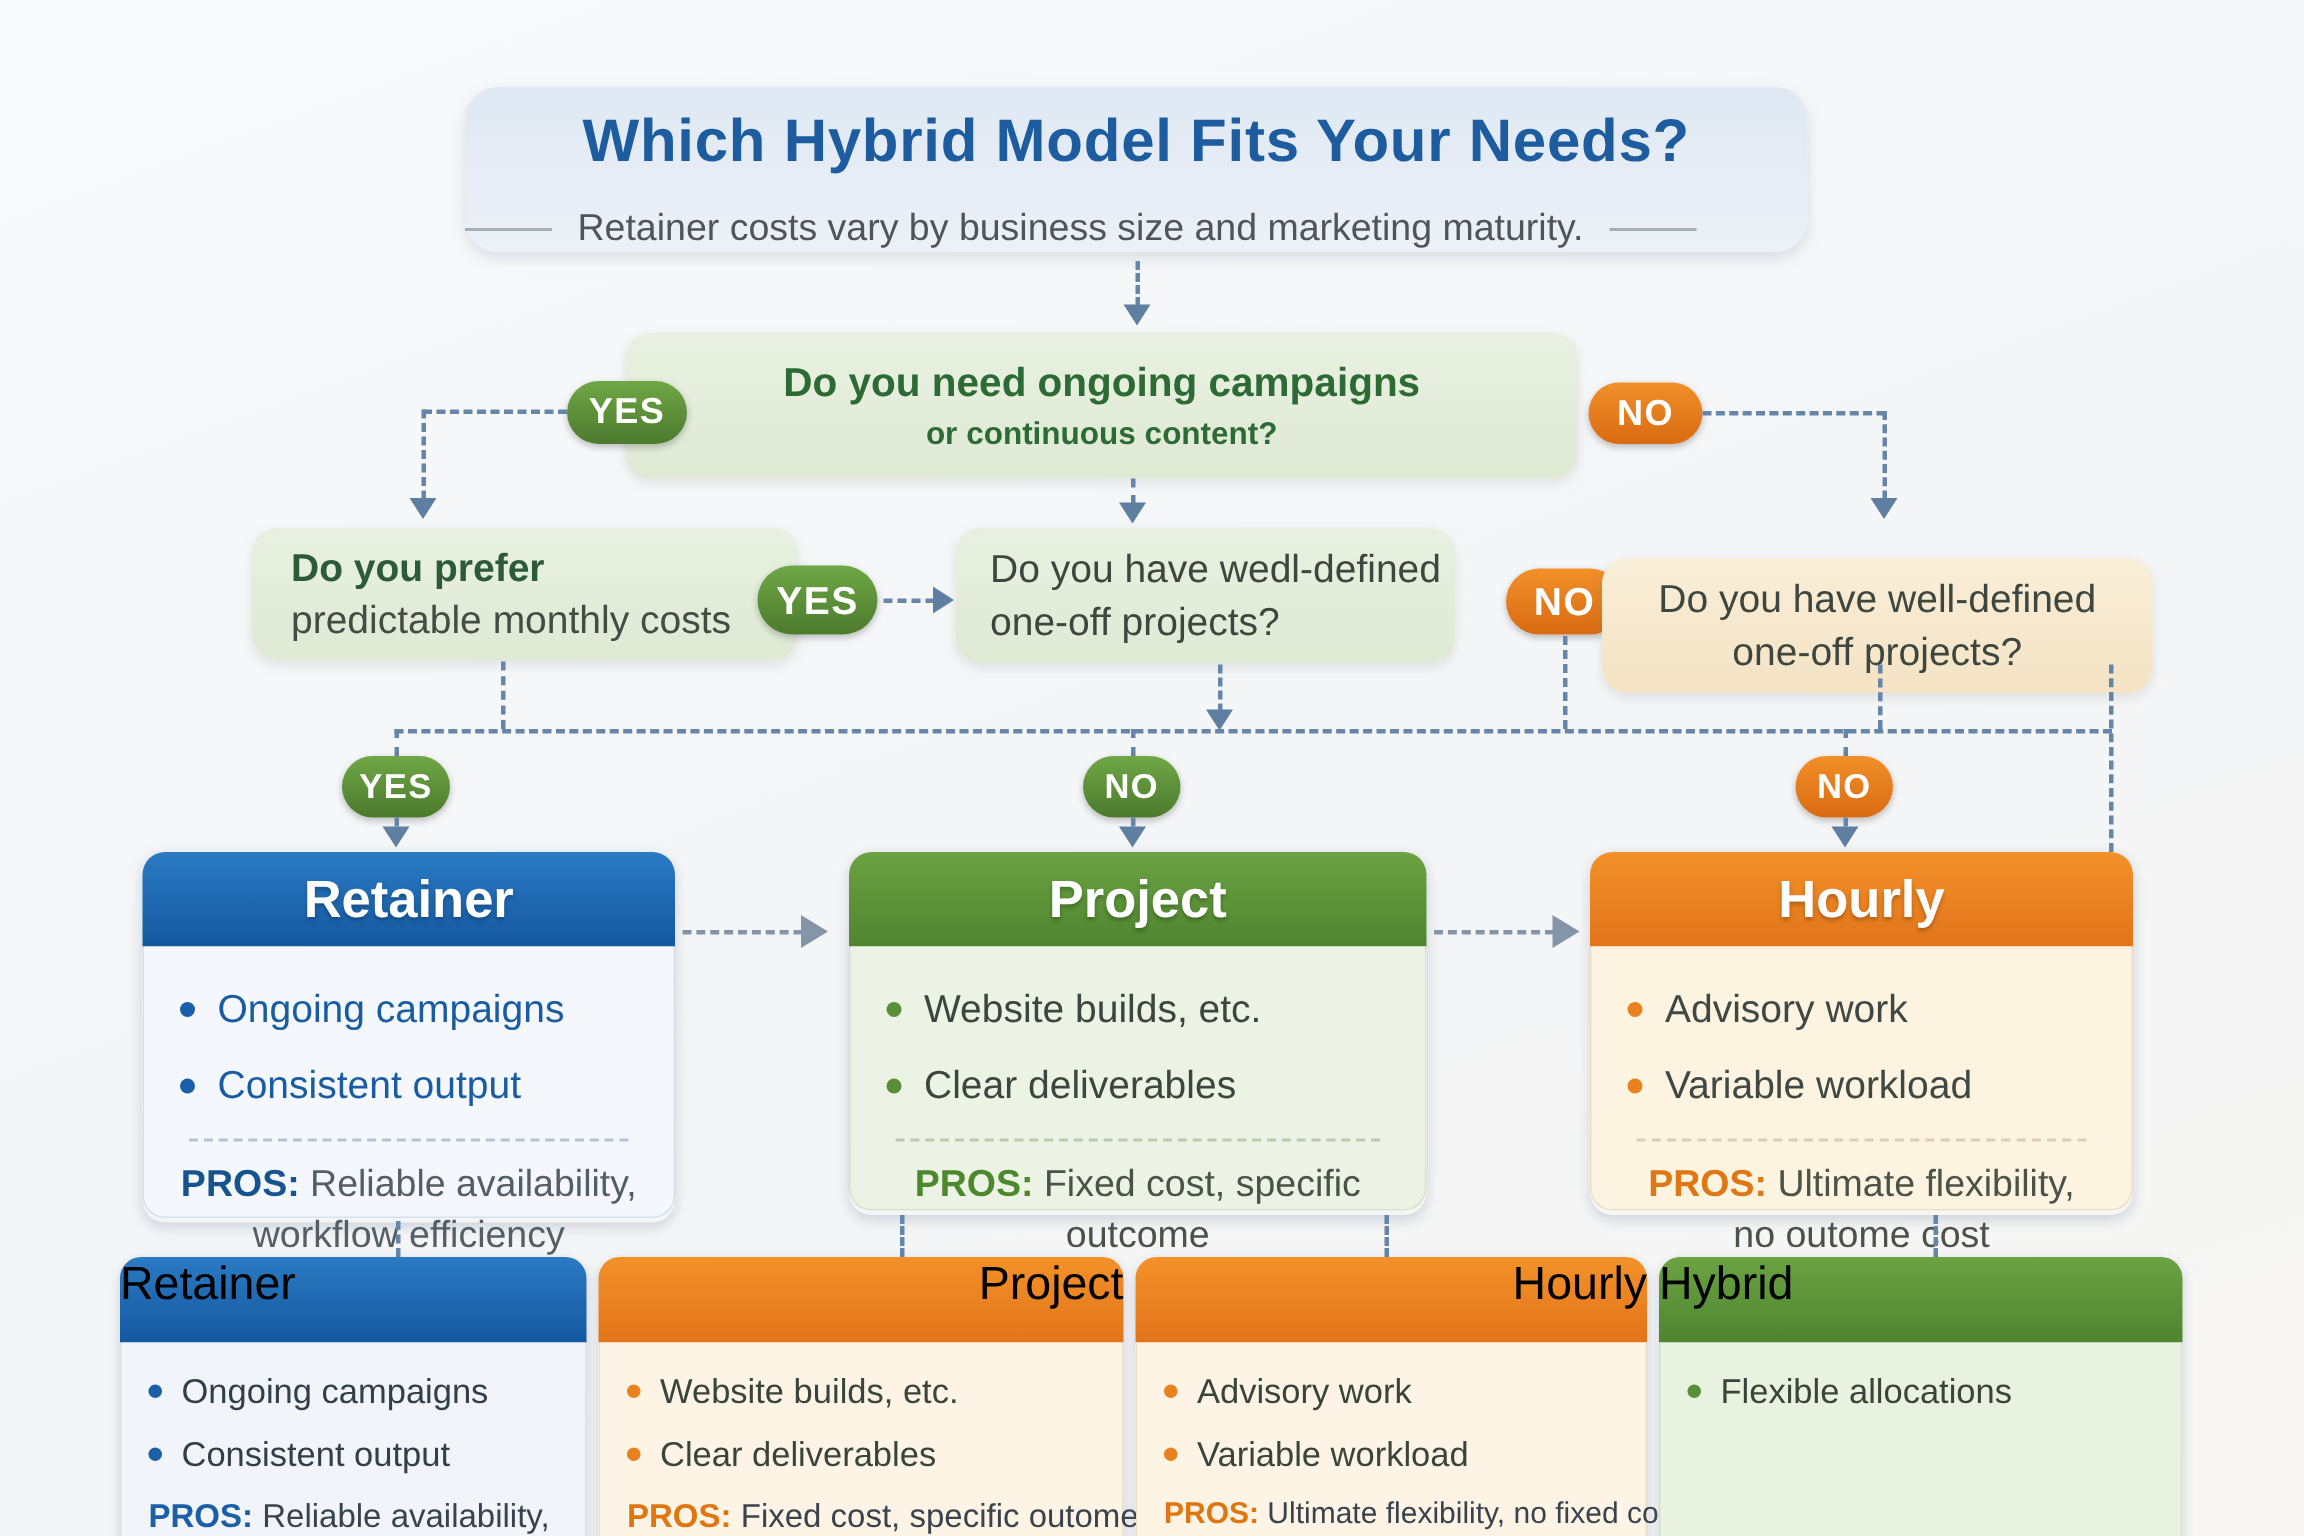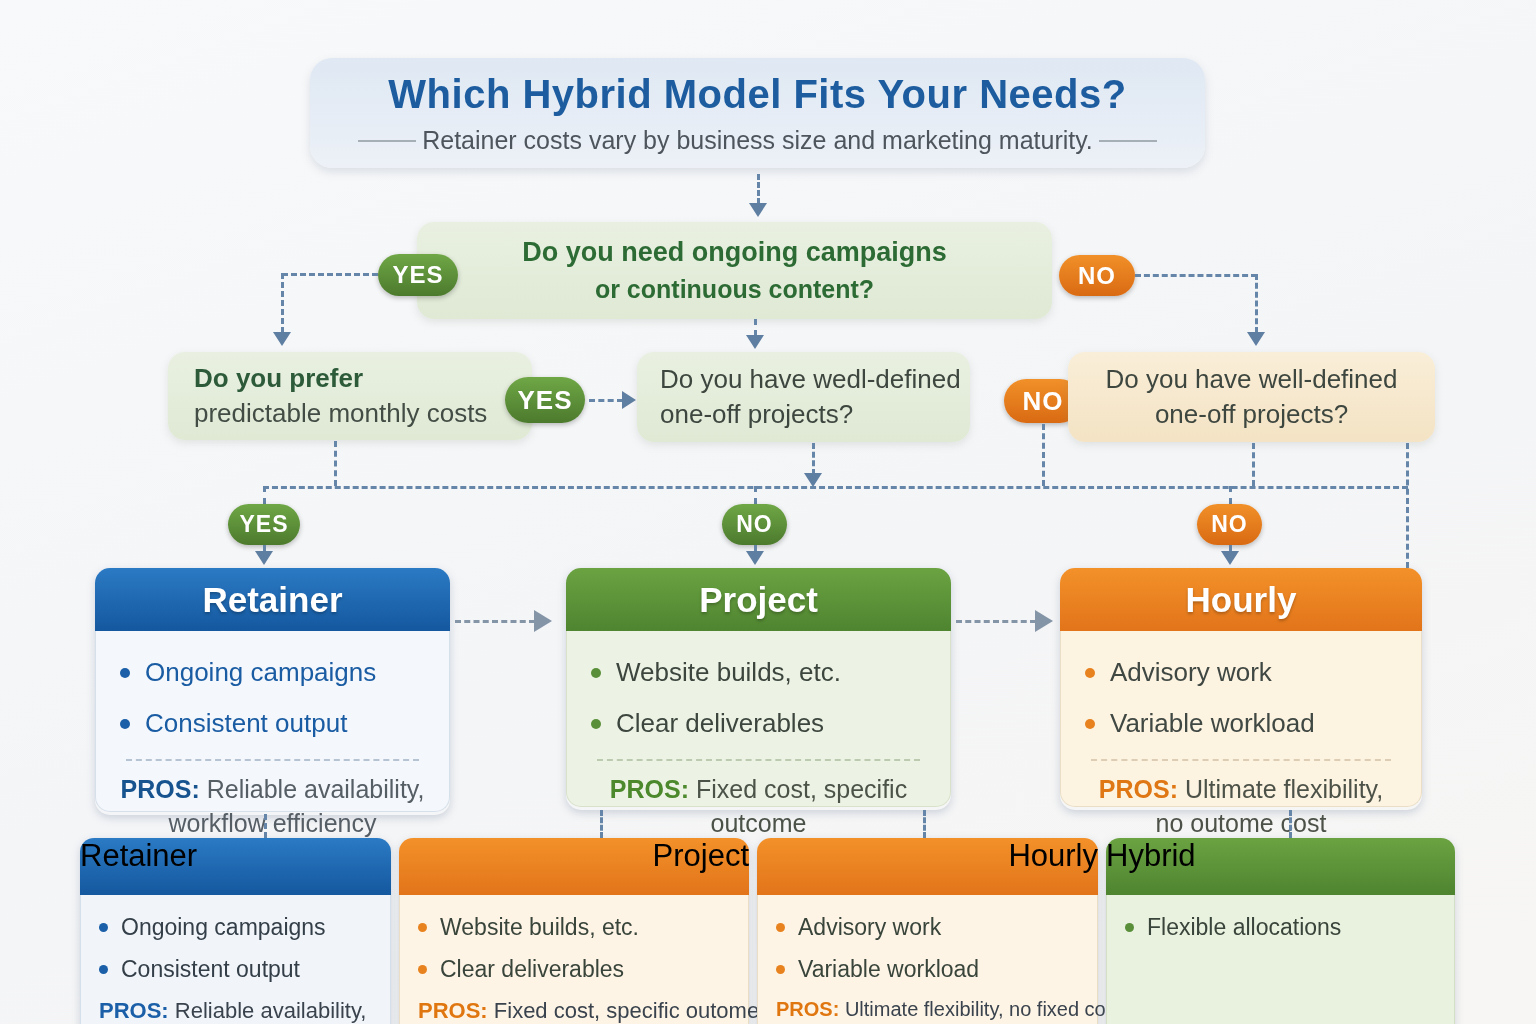--- a/index.html
+++ b/index.html
@@ -11,31 +11,31 @@
   
   .title-box{
     position:absolute;left:310px;top:58px;width:895px;height:110px;
     background:linear-gradient(180deg,#dfe8f3 0%,#e8eef6 70%,#edf1f7 100%);
     border-radius:22px;box-shadow:0 4px 10px rgba(90,110,140,.18);
   }
   .title-box h1{
     margin:14px 0 0;text-align:center;font-size:40px;font-weight:bold;
     color:#1d5d9f;letter-spacing:.5px;
   }
-  .subtitle-row{display:flex;align-items:center;justify-content:center;margin-top:9px;gap:6px;}
+  .subtitle-row{display:flex;align-items:center;justify-content:flex-start;margin-top:21px;gap:17px;}
   .subtitle-dash{width:58px;height:0;border-top:2px solid #a6aeb6;}
   .subtitle{font-size:25px;color:#4e555c;}
   
   .qbox{position:absolute;border-radius:17px;box-shadow:0 3px 8px rgba(120,140,120,.18);}
   .qbox.green{background:linear-gradient(180deg,#e9f0e1 0%,#dfe9d4 100%);}
   .qbox.cream{background:linear-gradient(180deg,#f9eed8 0%,#f4e3c4 100%);}
   .q-center{display:flex;flex-direction:column;justify-content:center;align-items:center;height:100%;}
   .q-left{display:flex;flex-direction:column;justify-content:center;height:100%;padding-left:26px;}
   .q1{font-size:27px;font-weight:bold;color:#2d6b35;line-height:1.4;}
-  .q2{font-size:25px;color:#2d6b35;font-weight:bold;line-height:1.4;}
+  .q2{font-size:21px;color:#2d6b35;font-weight:bold;line-height:1.4;}
   .qt-bold{font-size:26px;font-weight:bold;color:#2d5b3a;line-height:1.35;}
   .qt-reg{font-size:26px;color:#434d45;line-height:1.35;}
   
   .badge{
     position:absolute;display:flex;align-items:center;justify-content:center;
     color:#fff;font-weight:bold;border-radius:24px;
     box-shadow:0 2px 5px rgba(0,0,0,.25);letter-spacing:1px;
   }
   .badge.g{background:linear-gradient(180deg,#6fa746 0%,#4c7a2d 100%);}
   .badge.o{background:linear-gradient(180deg,#f19029 0%,#d96a12 100%);}
@@ -130,21 +130,21 @@
   <div class="arr-right" style="left:622px;top:391px;"></div>
 
   <div class="qbox green" style="left:637px;top:352px;width:333px;height:90px;">
     <div class="q-left" style="padding-left:23px;">
       <div class="qt-reg" style="color:#3d463f;">Do you have wedl-defined</div>
       <div class="qt-reg" style="color:#3d463f;">one-off projects?</div>
     </div>
   </div>
   <div class="badge o" style="left:1004px;top:379px;width:78px;height:44px;font-size:26px;">NO</div>
 
-  <div class="qbox cream" style="left:1068px;top:352px;width:367px;height:90px;">
+  <div class="qbox cream" style="left:1068px;top:372px;width:367px;height:90px;">
     <div class="q-center">
       <div class="qt-reg" style="color:#3d463f;">Do you have well-defined</div>
       <div class="qt-reg" style="color:#3d463f;">one-off projects?</div>
     </div>
   </div>
 
   <div class="dash-h" style="left:263px;top:486px;width:1145px;"></div>
   <div class="dash-v" style="left:334px;top:441px;height:45px;"></div>
   <div class="dash-v" style="left:812px;top:443px;height:32px;"></div>
   <div class="arr-down" style="left:804px;top:473px;"></div>

